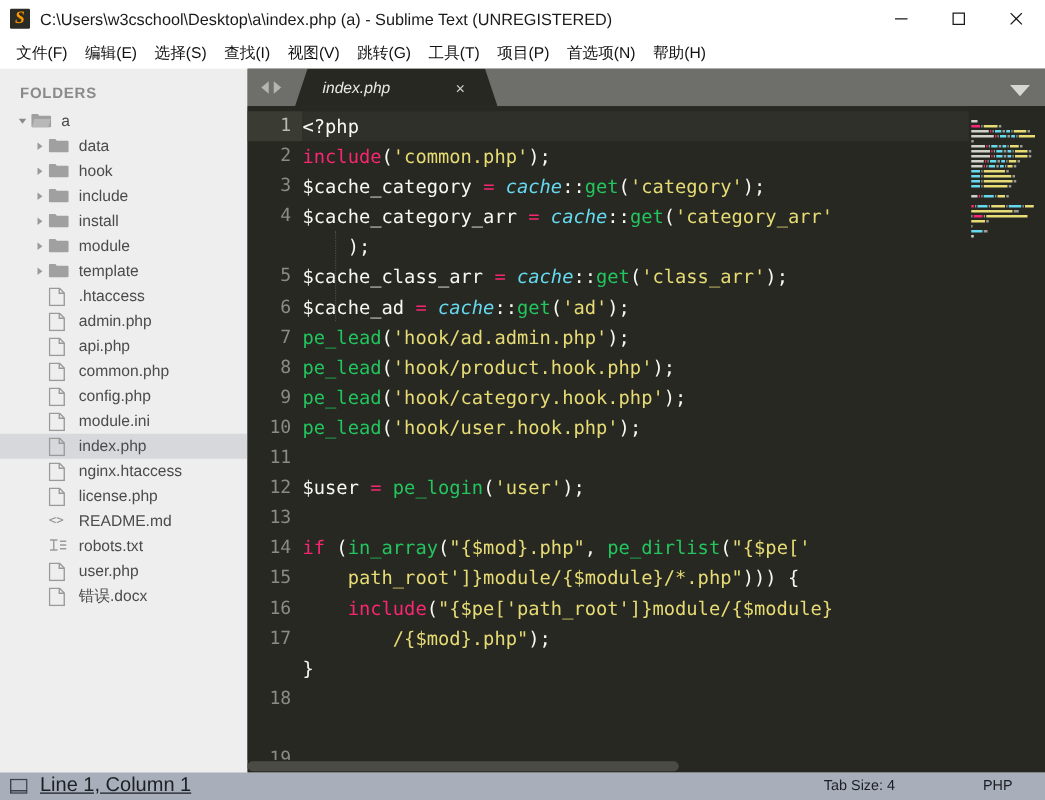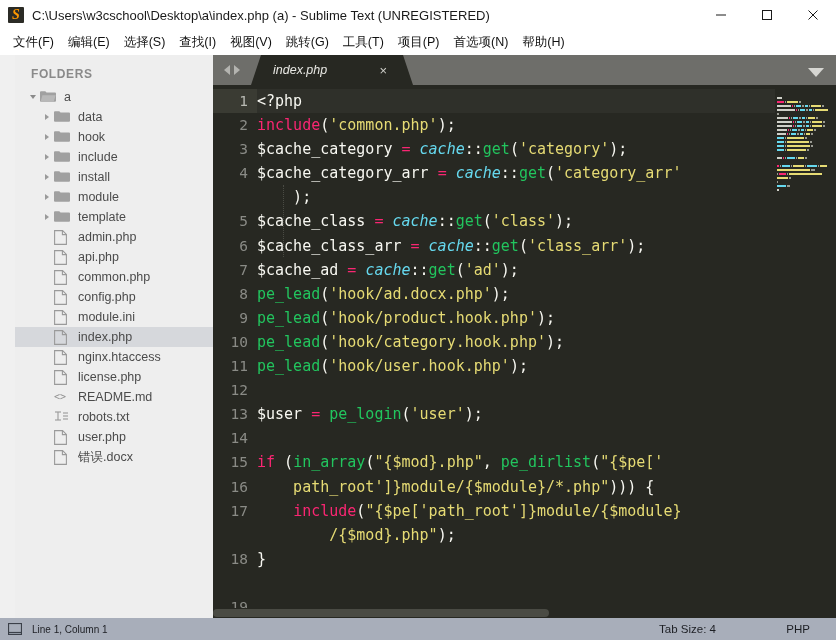--- a/index.html
+++ b/index.html
@@ -94,21 +94,20 @@
     white-space: nowrap;
     font-family: "Liberation Sans", sans-serif;
   }
 
   
   .workspace {
     flex: 1 1 auto;
     display: flex;
     min-height: 0;
     position: relative;
-    padding-left: 15px;
   }
 
   
   .sidebar {
     width: 198px;
     min-width: 198px;
     background: #eeeeee;
     padding-top: 12px;
     box-sizing: border-box;
     overflow: hidden;
@@ -367,21 +366,21 @@
   .statusbar {
     height: 22px;
     min-height: 22px;
     background: #a8aeba;
     display: flex;
     align-items: center;
     position: relative;
     font-family: "Liberation Sans", sans-serif;
   }
   .status-icon { margin-left: 8px; margin-right: 10px; display:flex; }
-  .status-left { font-size: 10px; color: #1d1f24; }
+  .status-left { font-size: 16px; color: #1d1f24; text-decoration: underline; }
   .status-tab {
     position: absolute;
     right: 120px;
     font-size: 11.5px;
     color: #1d1f24;
     text-align: right;
   }
   .status-syntax {
     position: absolute;
     right: 26px;
@@ -516,20 +515,30 @@
             <span class="tree-label">template</span>
           </div>
           <div class="tree-row depth2">
             <span class="arrow empty"></span>
             <span class="ic">
               <svg width="13" height="15" viewBox="0 0 13 15">
                 <path d="M0.6 0.6h8L12.4 4.4v10H0.6Z" fill="none" stroke="#9a9a9a" stroke-width="1.1"></path>
                 <path d="M8.4 0.8v3.8h3.8" fill="none" stroke="#9a9a9a" stroke-width="1.1"></path>
               </svg>
             </span>
+            <span class="tree-label">.htaccess</span>
+          </div>
+          <div class="tree-row depth2">
+            <span class="arrow empty"></span>
+            <span class="ic">
+              <svg width="13" height="15" viewBox="0 0 13 15">
+                <path d="M0.6 0.6h8L12.4 4.4v10H0.6Z" fill="none" stroke="#9a9a9a" stroke-width="1.1"></path>
+                <path d="M8.4 0.8v3.8h3.8" fill="none" stroke="#9a9a9a" stroke-width="1.1"></path>
+              </svg>
+            </span>
             <span class="tree-label">admin.php</span>
           </div>
           <div class="tree-row depth2">
             <span class="arrow empty"></span>
             <span class="ic">
               <svg width="13" height="15" viewBox="0 0 13 15">
                 <path d="M0.6 0.6h8L12.4 4.4v10H0.6Z" fill="none" stroke="#9a9a9a" stroke-width="1.1"></path>
                 <path d="M8.4 0.8v3.8h3.8" fill="none" stroke="#9a9a9a" stroke-width="1.1"></path>
               </svg>
             </span>
@@ -683,24 +692,23 @@
             <div class="gnum blank">&nbsp;</div>
             <div class="gnum">19</div>
           </div>
         <div class="code" id="code">
           <div class="indent-guide" style="left:26px; top:100px; height:72px;"></div>
         <div class="cline cur"><span class="t-def">&lt;?php</span></div>
             <div class="cline"><span class="t-kw">include</span><span class="t-punc">(</span><span class="t-str">'common.php'</span><span class="t-punc">);</span></div>
             <div class="cline"><span class="t-var">$cache_category </span><span class="t-op">=</span><span class="t-punc"> </span><span class="t-cls">cache</span><span class="t-punc">::</span><span class="t-fn">get</span><span class="t-punc">(</span><span class="t-str">'category'</span><span class="t-punc">);</span></div>
             <div class="cline"><span class="t-var">$cache_category_arr </span><span class="t-op">=</span><span class="t-punc"> </span><span class="t-cls">cache</span><span class="t-punc">::</span><span class="t-fn">get</span><span class="t-punc">(</span><span class="t-str">'category_arr'</span></div>
             <div class="cline"><span class="t-punc">    );</span></div>
-            <div class="cline"><span class="t-var">$cache_class </span><span class="t-op">=</span><span class="t-punc"> </span><span class="t-cls">cache</span><span class="t-punc">::</span><span class="t-fn">get</span><span class="t-punc">(</span><span class="t-str">'class'</span><span class="t-punc">);</span></div>
             <div class="cline"><span class="t-var">$cache_class_arr </span><span class="t-op">=</span><span class="t-punc"> </span><span class="t-cls">cache</span><span class="t-punc">::</span><span class="t-fn">get</span><span class="t-punc">(</span><span class="t-str">'class_arr'</span><span class="t-punc">);</span></div>
             <div class="cline"><span class="t-var">$cache_ad </span><span class="t-op">=</span><span class="t-punc"> </span><span class="t-cls">cache</span><span class="t-punc">::</span><span class="t-fn">get</span><span class="t-punc">(</span><span class="t-str">'ad'</span><span class="t-punc">);</span></div>
-            <div class="cline"><span class="t-fn">pe_lead</span><span class="t-punc">(</span><span class="t-str">'hook/ad.docx.php'</span><span class="t-punc">);</span></div>
+            <div class="cline"><span class="t-fn">pe_lead</span><span class="t-punc">(</span><span class="t-str">'hook/ad.admin.php'</span><span class="t-punc">);</span></div>
             <div class="cline"><span class="t-fn">pe_lead</span><span class="t-punc">(</span><span class="t-str">'hook/product.hook.php'</span><span class="t-punc">);</span></div>
             <div class="cline"><span class="t-fn">pe_lead</span><span class="t-punc">(</span><span class="t-str">'hook/category.hook.php'</span><span class="t-punc">);</span></div>
             <div class="cline"><span class="t-fn">pe_lead</span><span class="t-punc">(</span><span class="t-str">'hook/user.hook.php'</span><span class="t-punc">);</span></div>
             <div class="cline"><span>&nbsp;</span></div>
             <div class="cline"><span class="t-var">$user </span><span class="t-op">=</span><span class="t-punc"> </span><span class="t-fn">pe_login</span><span class="t-punc">(</span><span class="t-str">'user'</span><span class="t-punc">);</span></div>
             <div class="cline"><span>&nbsp;</span></div>
             <div class="cline"><span class="t-kw">if</span><span class="t-punc"> (</span><span class="t-fn">in_array</span><span class="t-punc">(</span><span class="t-str">"{$mod}.php"</span><span class="t-punc">, </span><span class="t-fn">pe_dirlist</span><span class="t-punc">(</span><span class="t-str">"{$pe['</span></div>
             <div class="cline"><span class="t-str">    path_root']}module/{$module}/*.php"</span><span class="t-punc">))) {</span></div>
             <div class="cline"><span class="t-punc">    </span><span class="t-kw">include</span><span class="t-punc">(</span><span class="t-str">"{$pe['path_root']}module/{$module}</span></div>
             <div class="cline"><span class="t-str">        /{$mod}.php"</span><span class="t-punc">);</span></div>

